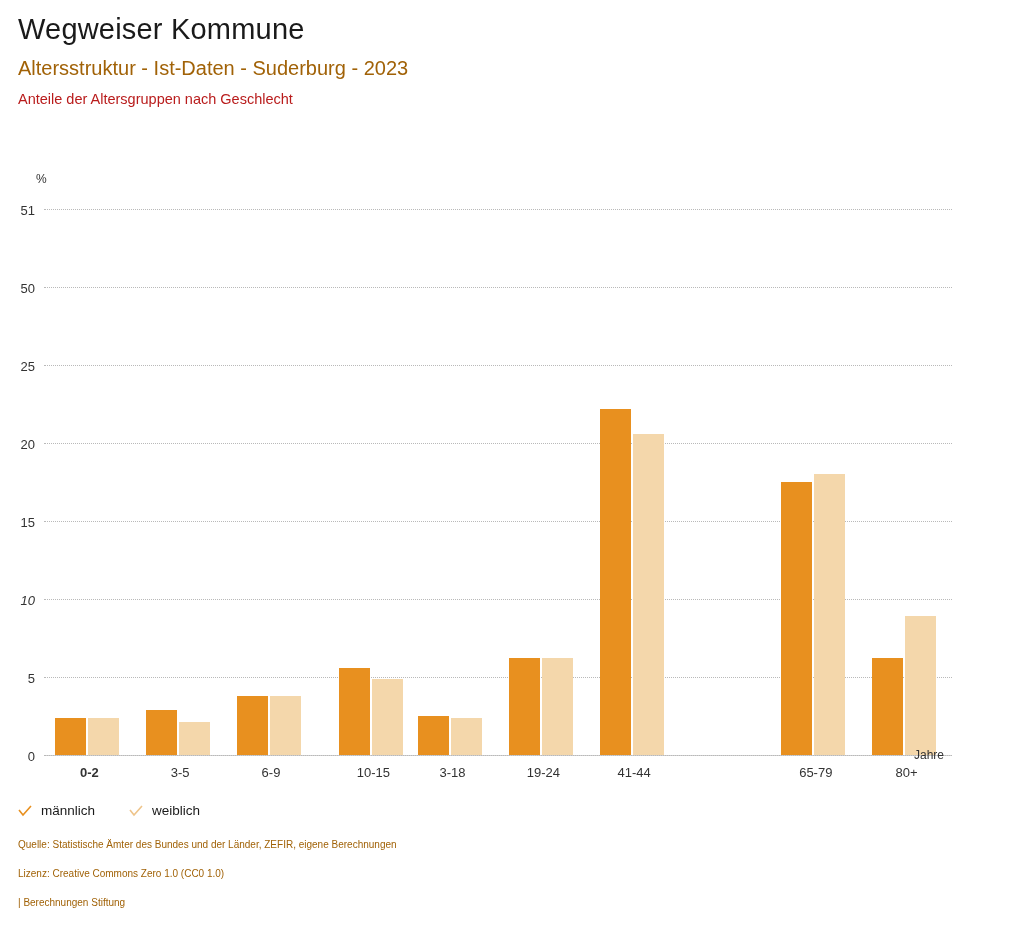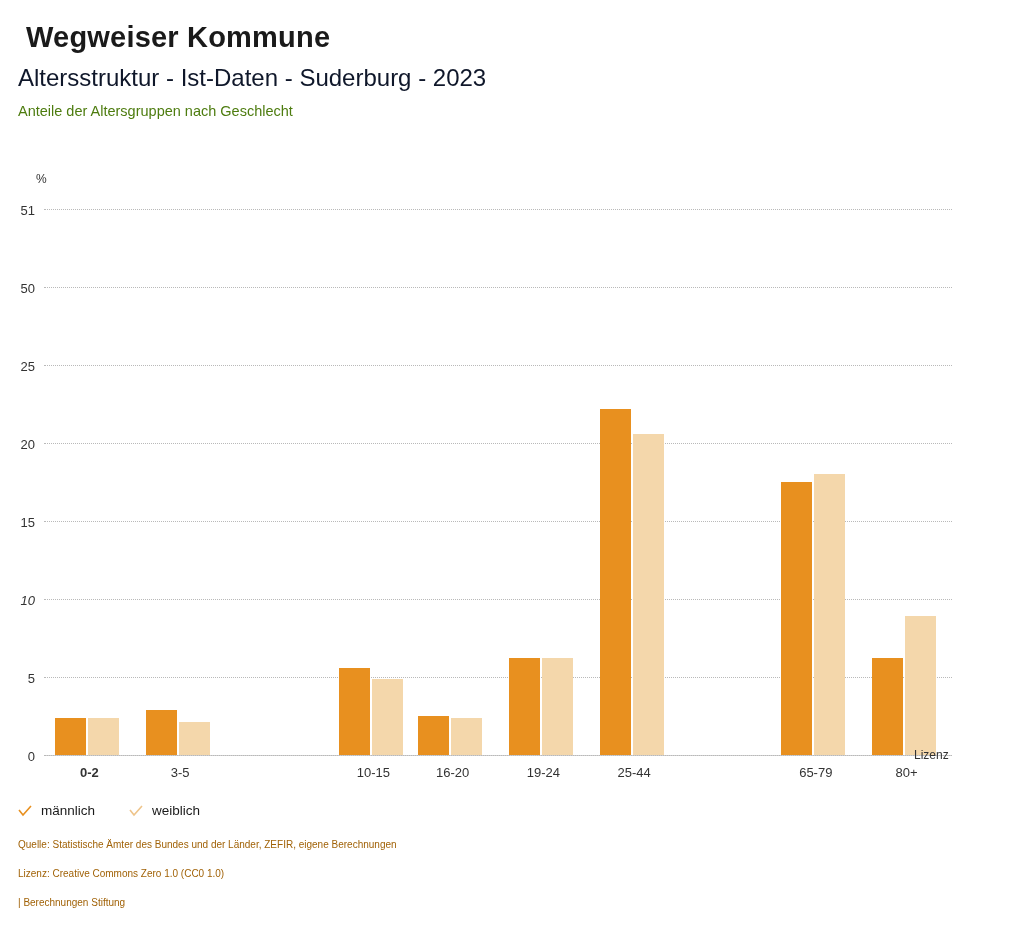--- a/index.html
+++ b/index.html
@@ -15,37 +15,37 @@
   #root {
     position: relative;
     width: 1024px;
     height: 946px;
     overflow: hidden;
   }
   
   .header { position: absolute; left: 18px; top: 14px; }
   .title {
     font-size: 29px;
-    font-weight: 700;
+    font-weight: 400;
     letter-spacing: 0.2px;
     color: #1a1a1a;
     line-height: 1.1;
-    margin: 8px;
+    margin: 0;
   }
   .subtitle {
-    font-size: 24px;
+    font-size: 20px;
     font-weight: 400;
-    color: #0f172a;
+    color: #a16207;
     margin: 11px 0 0 0;
     line-height: 1.1;
   }
   .subsubtitle {
     font-size: 14.5px;
     font-weight: 400;
-    color: #4d7c0f;
+    color: #b91c1c;
     margin: 13px 0 12px 0;
     line-height: 1.1;
   }
 
   
   
   .plot {
     position: absolute;
     left: 44px;
     top: 209px;
@@ -192,53 +192,58 @@
       <div class="group" style="left: 0px; width: 90.8px; font-weight: bold;">
         <div class="bar male" style="height: 37.44px; background: rgb(232, 144, 31);"></div>
         <div class="bar female" style="height: 37.44px; background: rgb(244, 215, 171);"></div>
         <div class="xtick" style="width: 90.8px;">0-2</div>
       </div>
       <div class="group" style="left: 90.8px; width: 90.8px;">
         <div class="bar male" style="height: 45.24px; background: rgb(232, 144, 31);"></div>
         <div class="bar female" style="height: 32.76px; background: rgb(244, 215, 171);"></div>
         <div class="xtick" style="width: 90.8px;">3-5</div>
       </div>
+      <div class="group" style="left: 181.6px; width: 90.8px;">
+        <div class="bar male" style="height: 59.28px; background: rgb(232, 144, 31);"></div>
+        <div class="bar female" style="height: 59.28px; background: rgb(244, 215, 171);"></div>
+        <div class="xtick" style="width: 90.8px;">6-9</div>
+      </div>
       <div class="group" style="left: 284px; width: 90.8px;">
         <div class="bar male" style="height: 87.36px; background: rgb(232, 144, 31);"></div>
         <div class="bar female" style="height: 76.44px; background: rgb(244, 215, 171);"></div>
         <div class="xtick" style="width: 90.8px;">10-15</div>
       </div>
       <div class="group" style="left: 363.2px; width: 90.8px;">
         <div class="bar male" style="height: 39px; background: rgb(232, 144, 31);"></div>
         <div class="bar female" style="height: 37.44px; background: rgb(244, 215, 171);"></div>
-        <div class="xtick" style="width: 90.8px;">16-20</div>
+        <div class="xtick" style="width: 90.8px;">3-18</div>
       </div>
       <div class="group" style="left: 454px; width: 90.8px;">
         <div class="bar male" style="height: 96.72px; background: rgb(232, 144, 31);"></div>
         <div class="bar female" style="height: 96.72px; background: rgb(244, 215, 171);"></div>
         <div class="xtick" style="width: 90.8px;">19-24</div>
       </div>
       <div class="group" style="left: 544.8px; width: 90.8px;">
         <div class="bar male" style="height: 346.32px; background: rgb(232, 144, 31);"></div>
         <div class="bar female" style="height: 321.36px; background: rgb(244, 215, 171);"></div>
-        <div class="xtick" style="width: 90.8px;">25-44</div>
+        <div class="xtick" style="width: 90.8px;">41-44</div>
       </div>
       <div class="group" style="left: 726.4px; width: 90.8px;">
         <div class="bar male" style="height: 273px; background: rgb(232, 144, 31);"></div>
         <div class="bar female" style="height: 280.8px; background: rgb(244, 215, 171);"></div>
         <div class="xtick" style="width: 90.8px;">65-79</div>
       </div>
       <div class="group" style="left: 817.2px; width: 90.8px;">
         <div class="bar male" style="height: 96.72px; background: rgb(232, 144, 31);"></div>
         <div class="bar female" style="height: 138.84px; background: rgb(244, 215, 171);"></div>
         <div class="xtick" style="width: 90.8px;">80+</div>
       </div>
     </div>
 
-  <div class="xaxis-title">Lizenz</div>
+  <div class="xaxis-title">Jahre</div>
 
   <div class="legend">
     <div class="legend-item">
       <span class="check">
         <svg width="14" height="14" viewBox="0 0 14 14">
             <path d="M1 6 L5 11 L13 2" stroke="#e8901f" stroke-width="1.6" fill="none"></path>
           </svg>
       </span>
       <span>männlich</span>
     </div>

